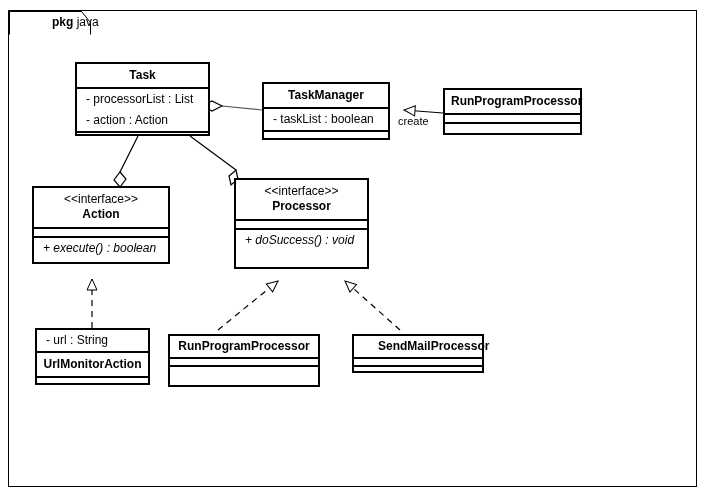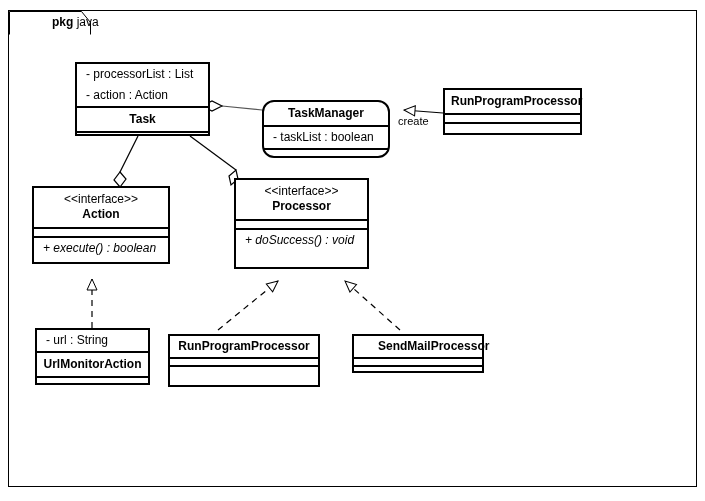--- a/index.html
+++ b/index.html
@@ -172,32 +172,32 @@
 
     <g>
       <line x1="400" y1="330" x2="345" y2="281" stroke="#000000" stroke-width="1.2" stroke-dasharray="6,5" marker-end="url(#hollow-tri)"></line>
     </g>
   </svg>
 
   <div class="edge-label" style="left:398px; top:115px;">create</div>
 
   <div class="uml-class" style="left:75px; top:62px; width:135px; height:74px;">
     <div class="uml-compartment">
+      <div class="cls-name">Task</div>
+    </div>
+    <div class="uml-compartment">
       <div class="member">- processorList : List</div>
       <div class="member">- action : Action</div>
     </div>
-    <div class="uml-compartment">
-      <div class="cls-name">Task</div>
-    </div>
-    <div class="uml-compartment last">
-      <div class="empty-compartment"></div>
-    </div>
-  </div>
-
-  <div class="uml-class" style="left:262px; top:100px; width:128px; height:58px;border-radius:12px;">
+    <div class="uml-compartment last">
+      <div class="empty-compartment"></div>
+    </div>
+  </div>
+
+  <div class="uml-class" style="left:262px; top:82px; width:128px; height:58px;">
     <div class="uml-compartment">
       <div class="cls-name">TaskManager</div>
     </div>
     <div class="uml-compartment">
       <div class="member">- taskList : boolean</div>
     </div>
     <div class="uml-compartment last">
       <div class="empty-compartment"></div>
     </div>
   </div>

